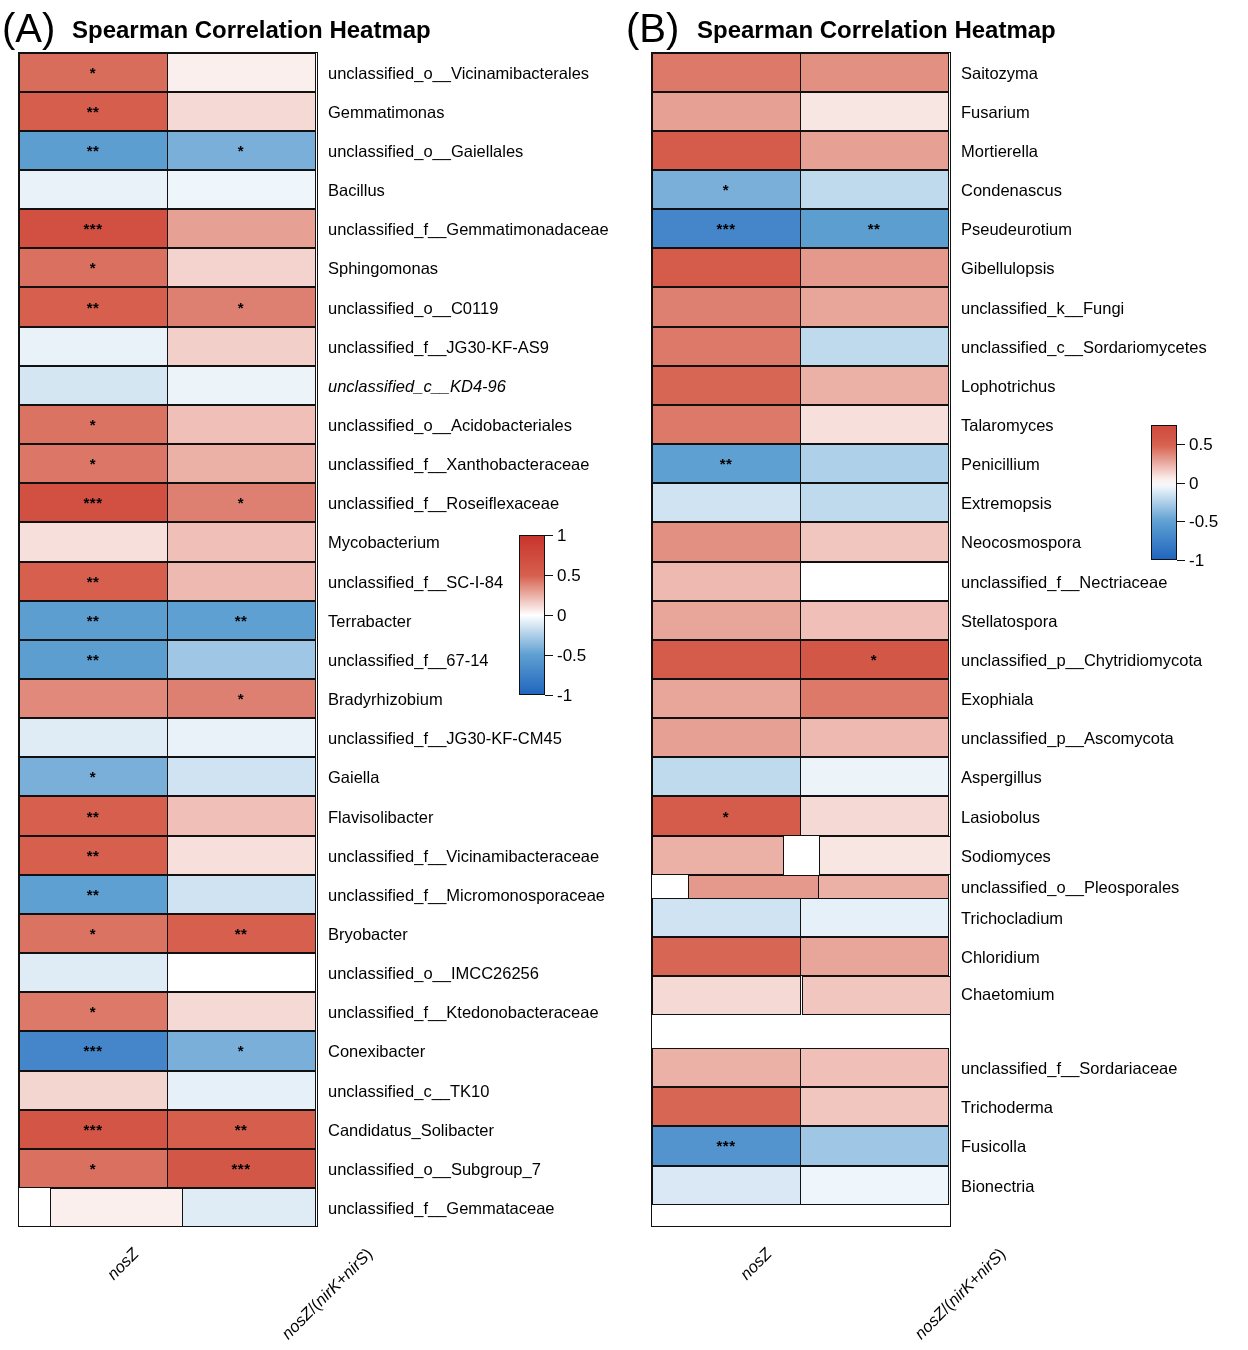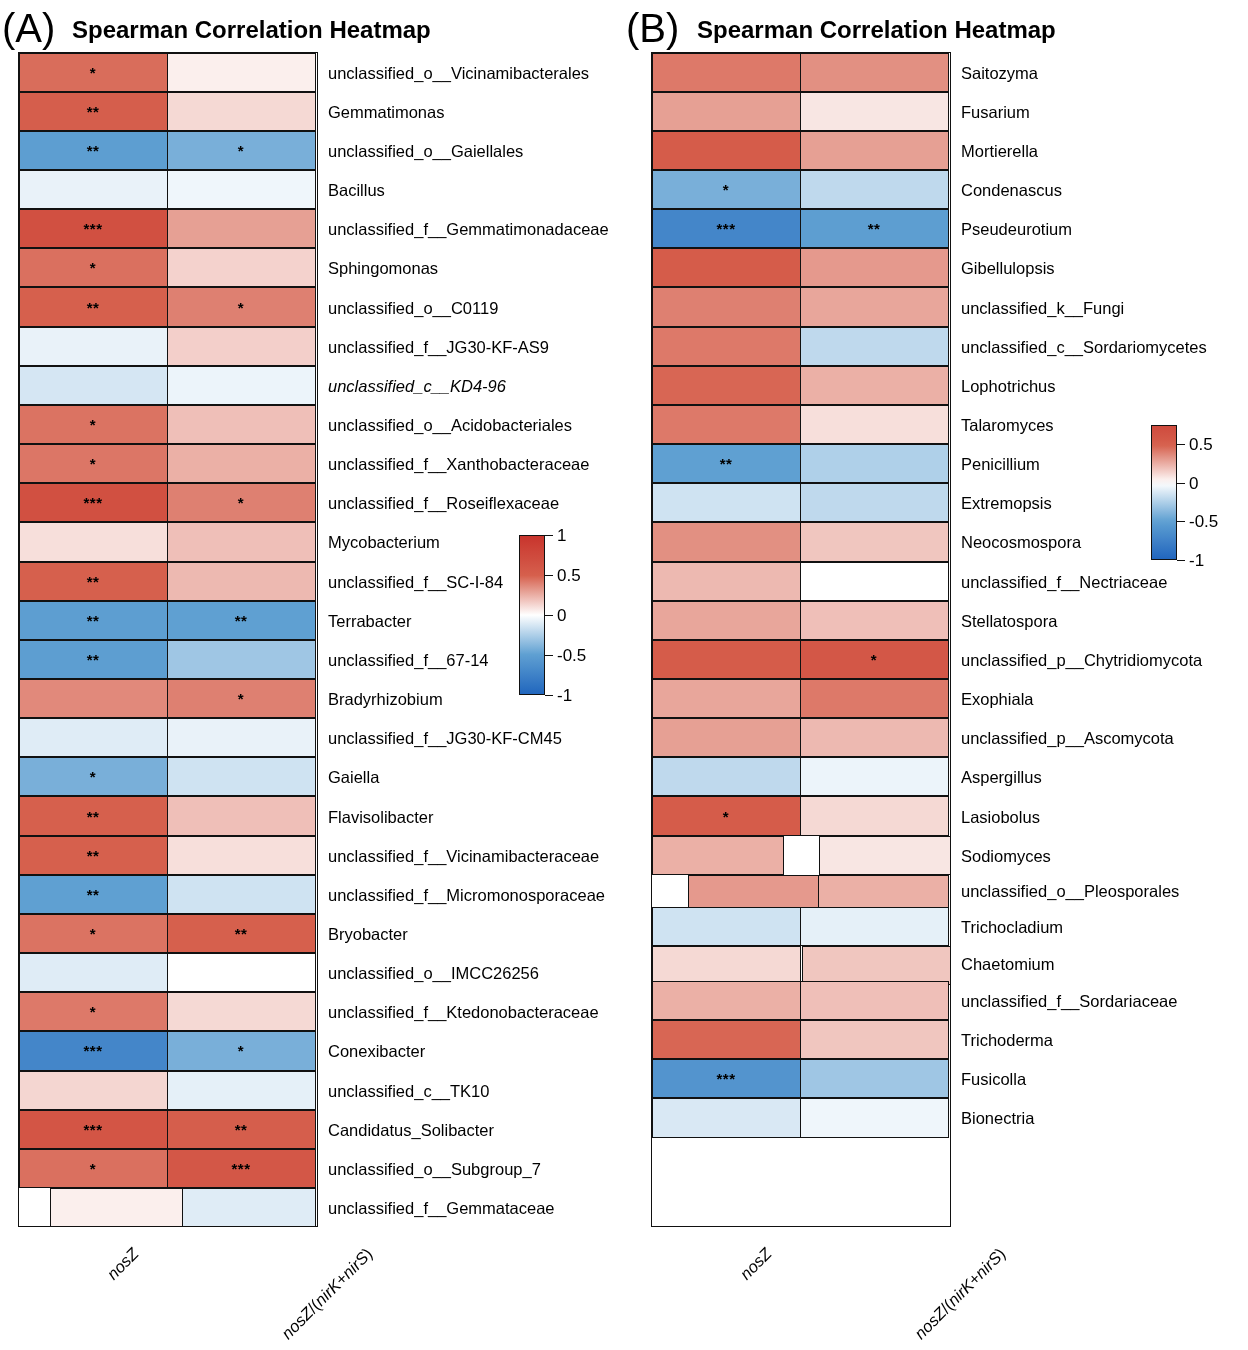--- a/index.html
+++ b/index.html
@@ -380,36 +380,41 @@
       <div class="row" style="height: 39.1667px;">
         <div class="cell" style="width: 50%; height: 39.1667px; background: rgb(213, 92, 74);">*</div>
         <div class="cell" style="width: 50%; height: 39.1667px; background: rgb(245, 217, 212);"></div>
         <div class="rowlabel">Lasiobolus</div>
       </div>
       <div class="row" style="height: 39.1667px; gap: 36px;">
         <div class="cell" style="width: 50%; height: 39.1667px; background: rgb(235, 176, 166);"></div>
         <div class="cell" style="width: 50%; height: 39.1667px; background: rgb(248, 230, 227);"></div>
         <div class="rowlabel">Sodiomyces</div>
       </div>
-      <div class="row" style="height: 32px; padding-left: 36px;">
+      <div class="row" style="height: 23px; padding-left: 36px;">
         <div class="cell" style="width: 50%; height: 39.1667px; background: rgb(229, 153, 141);"></div>
         <div class="cell" style="width: 50%; height: 39.1667px; background: rgb(235, 176, 166);"></div>
         <div class="rowlabel">unclassified_o__Pleosporales</div>
       </div>
       <div class="row" style="height: 39.1667px;">
         <div class="cell" style="width: 50%; height: 39.1667px; background: rgb(207, 227, 242);"></div>
         <div class="cell" style="width: 50%; height: 39.1667px; background: rgb(229, 240, 248);"></div>
         <div class="rowlabel">Trichocladium</div>
+      </div>
+      <div class="row" style="height: 39.1667px;">
+        <div class="cell" style="width: 50%; height: 39.1667px; background: rgb(216, 102, 84);"></div>
+        <div class="cell" style="width: 50%; height: 39.1667px; background: rgb(232, 166, 155);"></div>
+        <div class="rowlabel">Chloridium</div>
       </div>
       <div class="row" style="height: 35px; justify-content: space-between;">
         <div class="cell" style="width: 50%; height: 39.1667px; background: rgb(245, 217, 212);"></div>
         <div class="cell" style="width: 50%; height: 39.1667px; background: rgb(240, 198, 191);"></div>
         <div class="rowlabel">Chaetomium</div>
       </div>
-      <div class="row" style="height: 39.1667px;">
+      <div class="row" style="height: 39.1667px; margin-top: 37px;">
         <div class="cell" style="width: 50%; height: 39.1667px; background: rgb(235, 176, 166);"></div>
         <div class="cell" style="width: 50%; height: 39.1667px; background: rgb(239, 191, 184);"></div>
         <div class="rowlabel">unclassified_f__Sordariaceae</div>
       </div>
       <div class="row" style="height: 39.1667px;">
         <div class="cell" style="width: 50%; height: 39.1667px; background: rgb(216, 102, 84);"></div>
         <div class="cell" style="width: 50%; height: 39.1667px; background: rgb(240, 198, 191);"></div>
         <div class="rowlabel">Trichoderma</div>
       </div>
       <div class="row" style="height: 39.1667px;">

